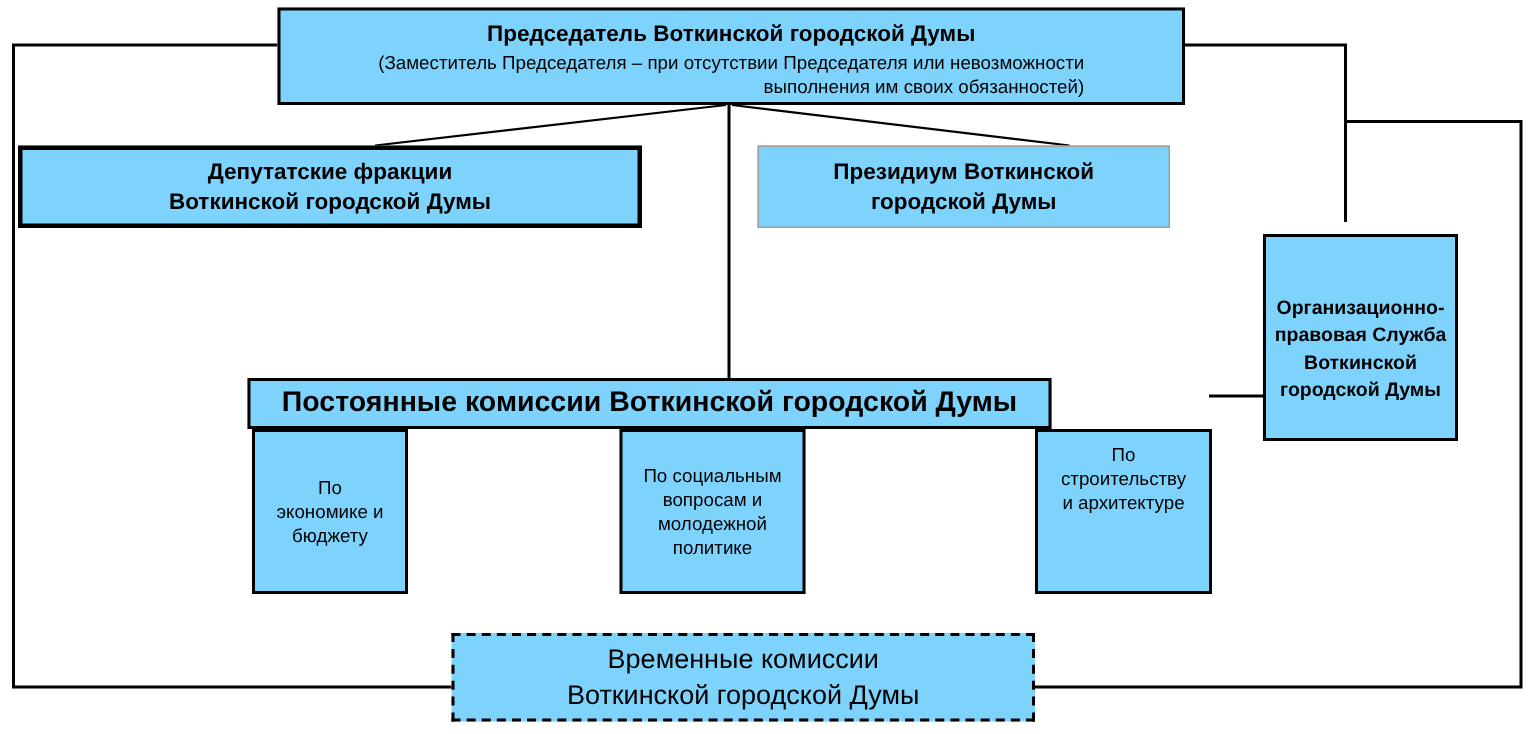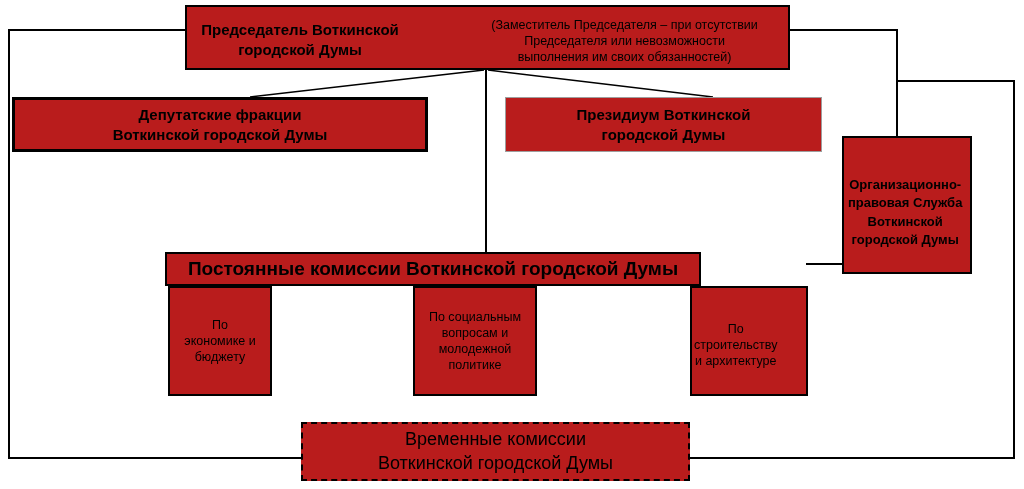--- a/index.html
+++ b/index.html
@@ -18,63 +18,63 @@
   }
   .connectors {
     position: absolute;
     left: 0;
     top: 0;
   }
   .bx {
     position: absolute;
     box-sizing: border-box;
     border: 2px solid #000000;
-    background: #b91c1c;
+    background: #7dd3fc;
     display: flex;
-    flex-direction: row;
+    flex-direction: column;
     align-items: center;
     text-align: center;
     line-height: 1.28;
-    gap: 48px;
   }
   .label {
     white-space: pre-line;
   }
   
   .chairman {
     left: 185px; top: 5px; width: 605px; height: 65px;
     justify-content: flex-start;
     padding-top: 6px;
   }
   .chairman .title {
     font-weight: 700;
     font-size: 15px;
     margin-bottom: 2px;
   }
   .chairman .subtitle {
     font-size: 12.5px;
+    text-align: right;
   }
   
   .factions {
     left: 12px; top: 97px; width: 416px; height: 55px;
     border-width: 3px;
     justify-content: center;
     font-weight: 700;
     font-size: 15px;
   }
   .presidium {
-    left: 505px; top: 97px; width: 317px; height: 55px;
+    left: 505px; top: 97px; width: 275px; height: 55px;
     border: 1.5px solid #9e9e9e;
     justify-content: center;
     font-weight: 700;
     font-size: 15px;
   }
   .orglegal {
-    left: 842px; top: 136px; width: 130px; height: 138px;
-    justify-content: flex-start;
+    left: 842px; top: 156px; width: 130px; height: 138px;
+    justify-content: center;
     padding: 15px 4px 0 4px;
     font-weight: 700;
     font-size: 13px;
     line-height: 1.4;
   }
   
   .permhdr {
     left: 165px; top: 252px; width: 536px; height: 34px;
     justify-content: center;
     font-weight: 700;

